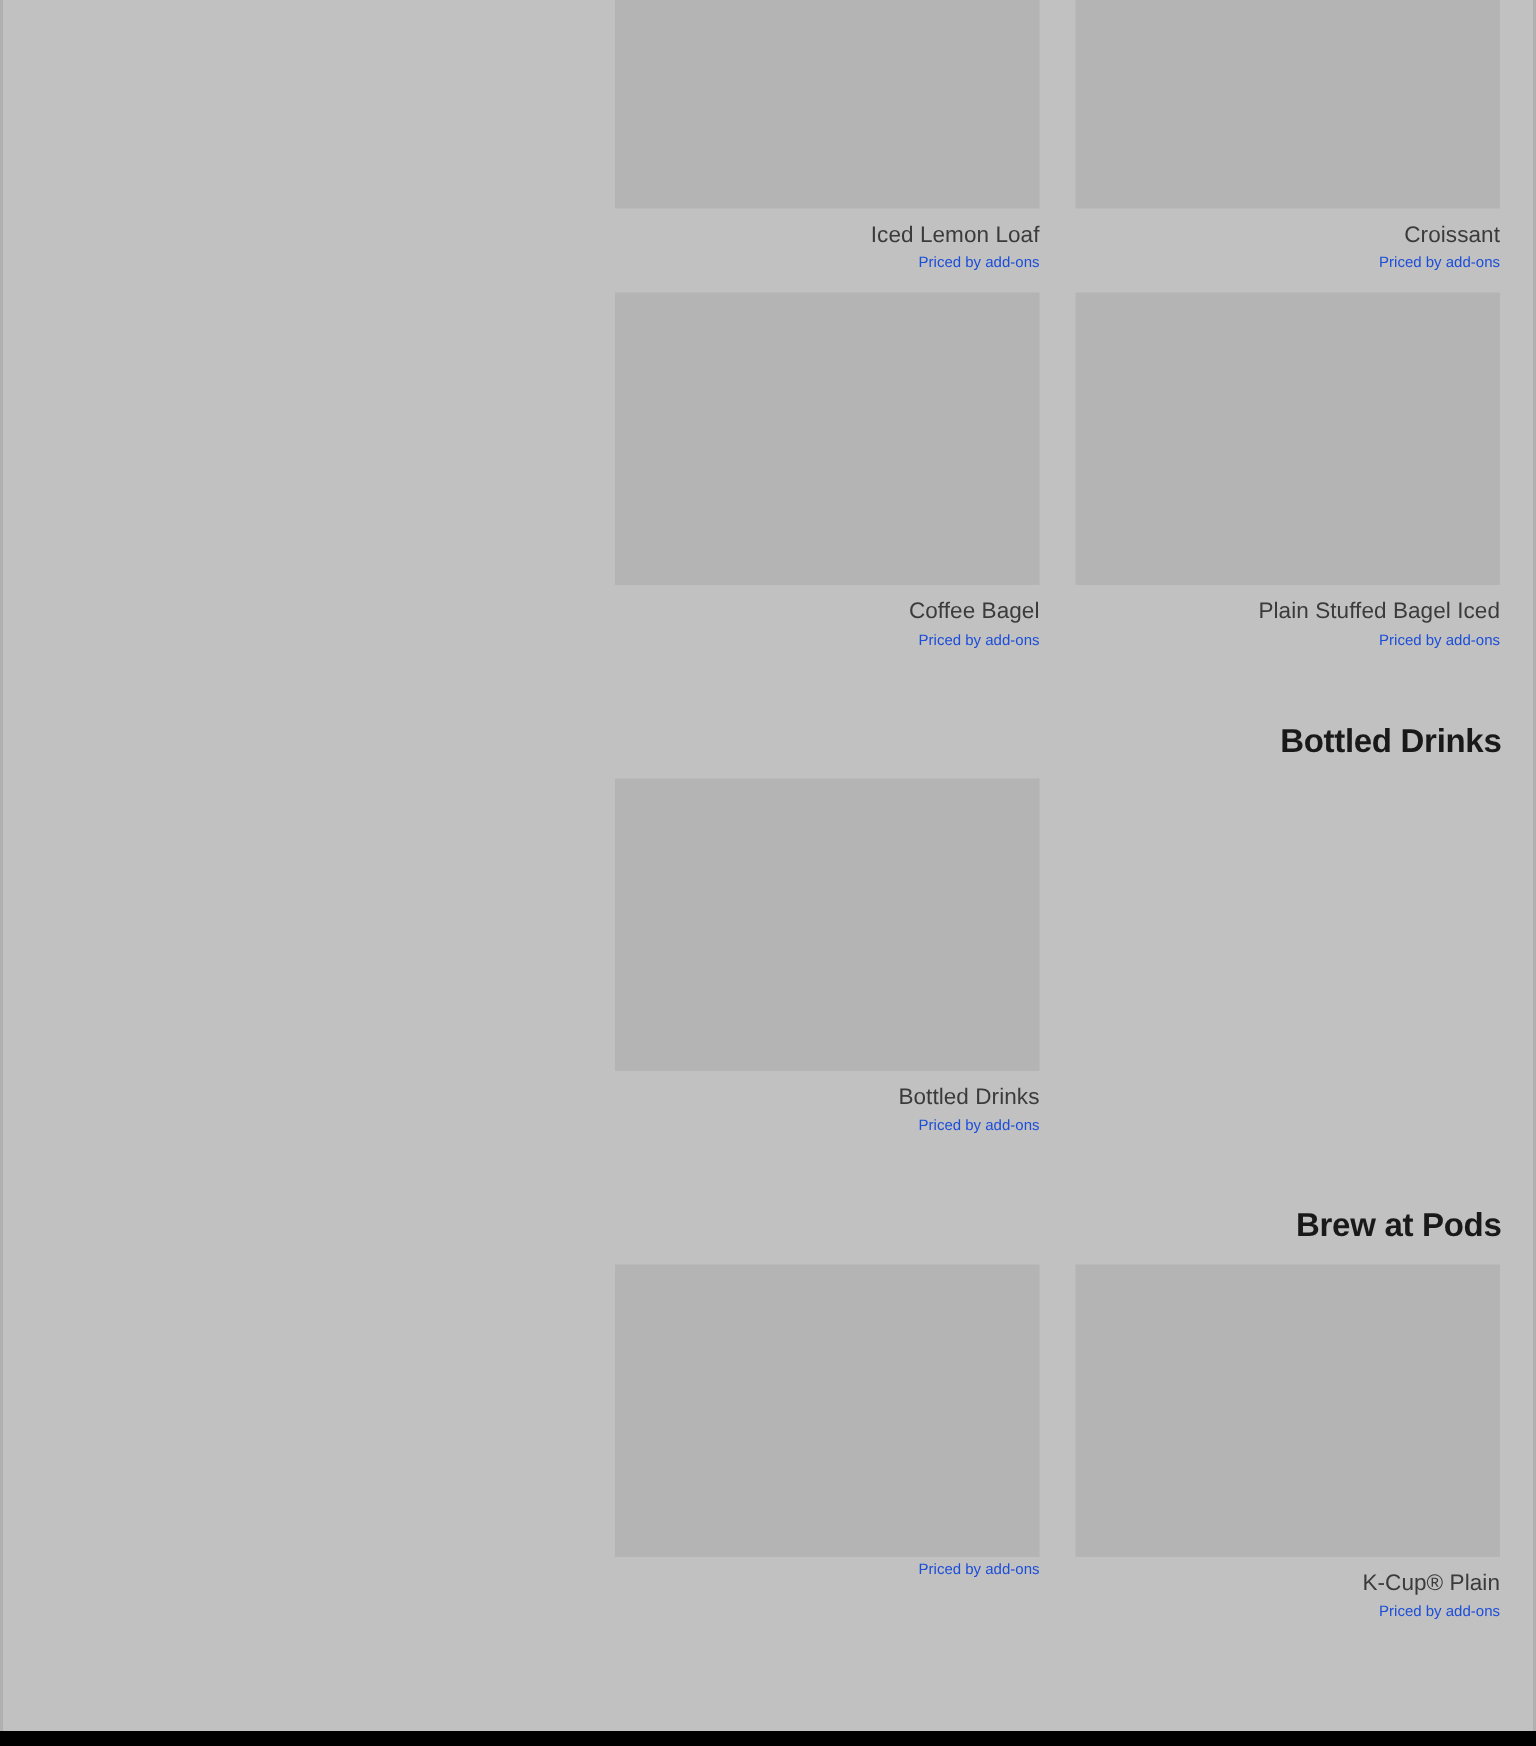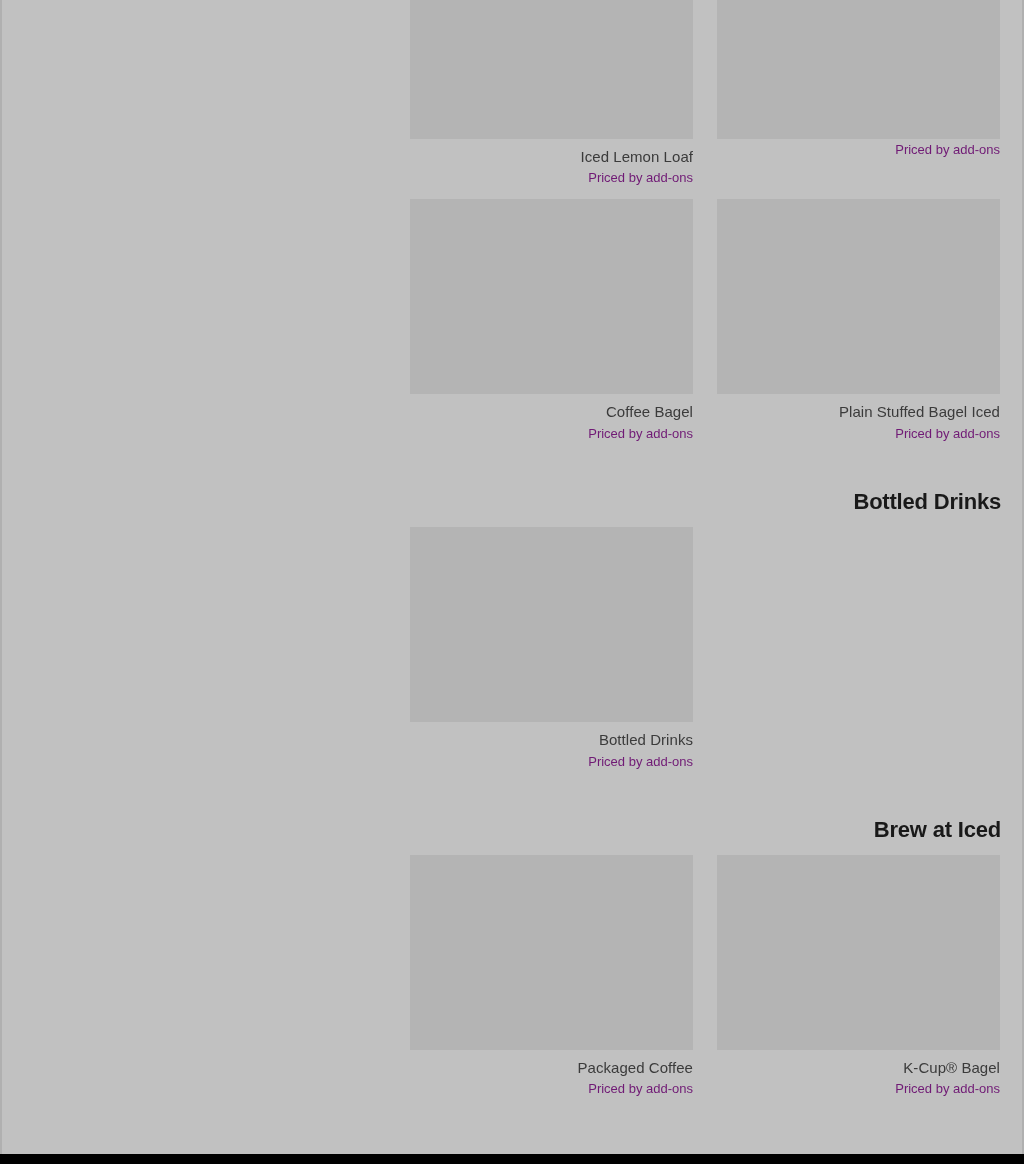--- a/index.html
+++ b/index.html
@@ -86,22 +86,22 @@
 
   .card-title {
     font-size: 15px;
     color: #3b3b3b;
     line-height: 1.35;
     margin: 8px 0 0 0;
     letter-spacing: 0.05px;
   }
 
   .card-price {
-    font-size: 13px;
-    color: #701a75;
+    font-size: 10px;
+    color: #1d4ed8;
     line-height: 1.4;
     margin: 2px 0 0 0;
   }
 </style>
 </head>
 <body>
 
 <div class="viewport">
   <div class="content">
 
@@ -109,20 +109,21 @@
       <div class="grid">
 
         <div class="card">
           <div class="card-thumb"></div>
           <div class="card-title">Iced Lemon Loaf</div>
           <div class="card-price">Priced by add-ons</div>
         </div>
 
         <div class="card">
           <div class="card-thumb"></div>
+          <div class="card-title">Croissant</div>
           <div class="card-price">Priced by add-ons</div>
         </div>
 
         <div class="card">
           <div class="card-thumb"></div>
           <div class="card-title">Coffee Bagel</div>
           <div class="card-price">Priced by add-ons</div>
         </div>
 
         <div class="card">
@@ -141,32 +142,31 @@
         <div class="card">
           <div class="card-thumb"></div>
           <div class="card-title">Bottled Drinks</div>
           <div class="card-price">Priced by add-ons</div>
         </div>
 
       </div>
     </div>
 
     <div class="section">
-      <h2 class="section-heading">Brew at Iced</h2>
+      <h2 class="section-heading">Brew at Pods</h2>
       <div class="grid">
 
         <div class="card">
           <div class="card-thumb"></div>
-          <div class="card-title">Packaged Coffee</div>
           <div class="card-price">Priced by add-ons</div>
         </div>
 
         <div class="card">
           <div class="card-thumb"></div>
-          <div class="card-title">K-Cup® Bagel</div>
+          <div class="card-title">K-Cup® Plain</div>
           <div class="card-price">Priced by add-ons</div>
         </div>
 
       </div>
     </div>
 
   </div>
 </div>
 
 <div class="edge-left"></div>

